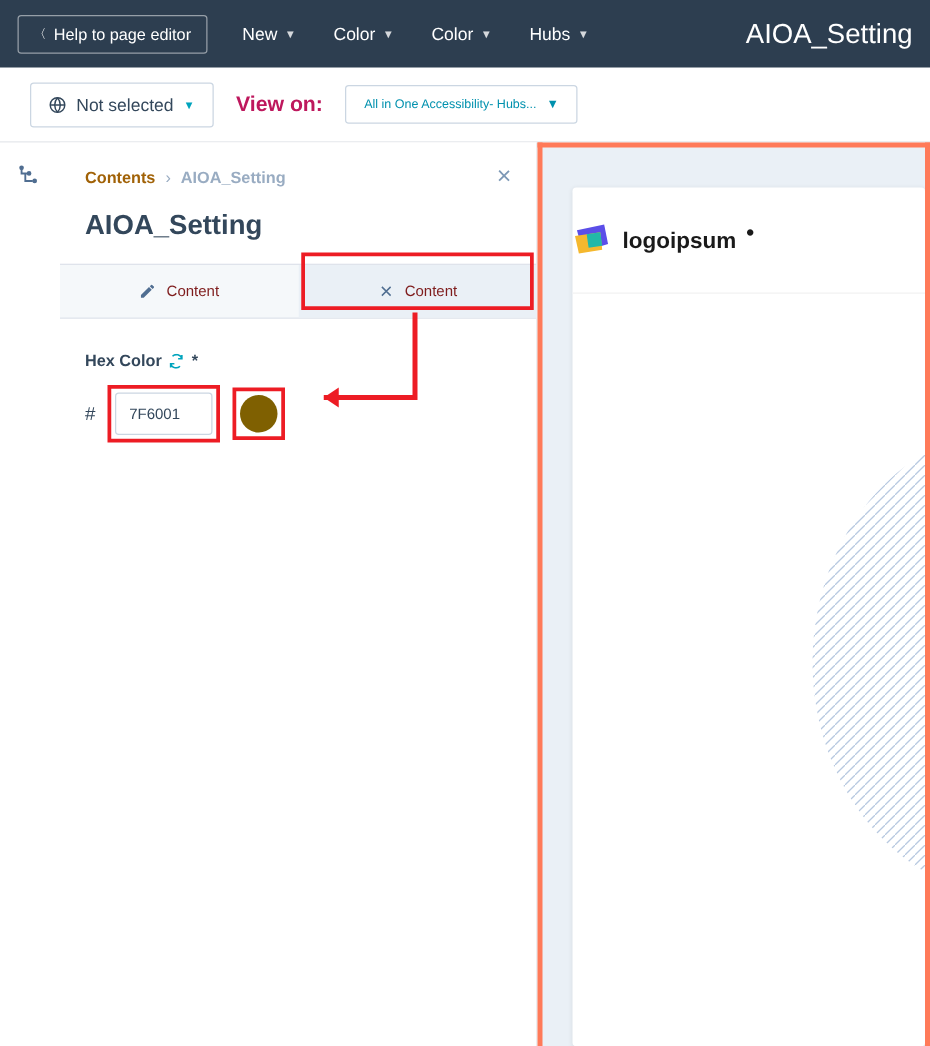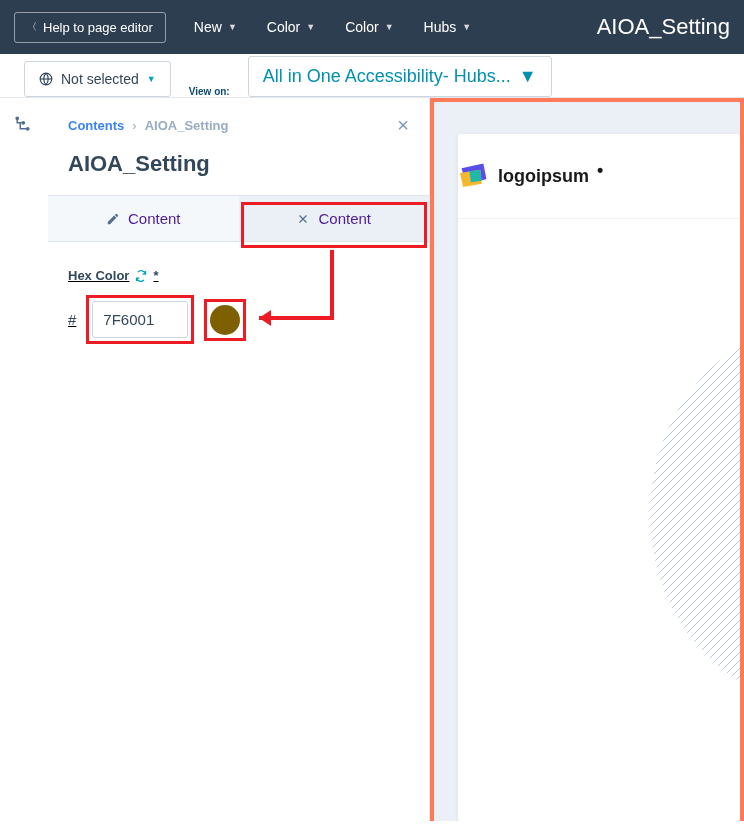--- a/index.html
+++ b/index.html
@@ -8,53 +8,53 @@
     
     .top-bar { background: #2d3e50; height: 54px; display: flex; align-items: center; padding: 0 14px; color: #fff; }
     .back-btn { border: 1px solid rgba(255,255,255,0.5); border-radius: 3px; padding: 7px 12px; font-size: 13px; display: flex; align-items: center; gap: 6px; cursor: pointer; }
     .back-btn .chev { font-size: 10px; }
     .menu-items { display: flex; gap: 30px; margin-left: 28px; }
     .menu-item { display: flex; align-items: center; gap: 6px; font-size: 14px; cursor: pointer; }
     .menu-item .caret { font-size: 9px; opacity: 0.8; }
     .title-right { margin-left: auto; font-size: 22px; font-weight: 400; }
     
     
-    .toolbar { height: 44px; display: flex; align-items: flex-end; padding: 0 24px; gap: 18px; border-bottom: 1px solid #e5e7eb; }
+    .toolbar { height: 60px; display: flex; align-items: center; padding: 0 24px; gap: 18px; border-bottom: 1px solid #e5e7eb; }
     .dropdown { border: 1px solid #cbd6e2; border-radius: 3px; padding: 9px 14px; display: flex; align-items: center; gap: 8px; font-size: 14px; cursor: pointer; color: #33475b; }
     .dropdown .caret { color: #00a4bd; font-size: 9px; }
     .globe { width: 14px; height: 14px; }
-    .view-on-label { font-size: 10px; color: #0c4a6e; font-weight: 600; }
-    .view-on-dd { border: 1px solid #cbd6e2; border-radius: 3px; padding: 9px 14px; display: flex; align-items: center; gap: 8px; font-size: 18px; color: #0091ae; cursor: pointer; }
+    .view-on-label { font-size: 17px; color: #be185d; font-weight: 600; }
+    .view-on-dd { border: 1px solid #cbd6e2; border-radius: 3px; padding: 9px 14px; display: flex; align-items: center; gap: 8px; font-size: 10px; color: #0091ae; cursor: pointer; }
     
     
     .main { display: flex; height: calc(837px - 114px); }
     .vbar { width: 48px; display: flex; justify-content: center; padding-top: 18px; }
     .tree-icon { width: 18px; height: 18px; color: #506e91; }
     
     .sidebar { width: 382px; border-right: 1px solid #e5e7eb; display: flex; flex-direction: column; background: #fff; }
     .breadcrumb { padding: 16px 20px 10px; display: flex; align-items: center; gap: 8px; font-size: 13px; }
-    .breadcrumb .link { color: #3b82f6; font-weight: 600; cursor: pointer; }
+    .breadcrumb .link { color: #a16207; font-weight: 600; cursor: pointer; }
     .breadcrumb .sep { color: #99acc2; }
     .breadcrumb .current { color: #99acc2; font-weight: 600; }
     .breadcrumb .close { margin-left: auto; color: #7c98b6; font-size: 20px; cursor: pointer; font-weight: 300; }
     .panel-title { padding: 4px 20px 18px; font-size: 22px; font-weight: 700; color: #33475b; }
     
     .tabs { display: flex; background: #f5f8fa; border-top: 1px solid #dfe3eb; border-bottom: 1px solid #dfe3eb; }
-    .tab { flex: 1; padding: 14px 0; text-align: center; font-size: 15px; color: #4c1d95; display: flex; align-items: center; justify-content: center; gap: 8px; cursor: pointer; position: relative; }
+    .tab { flex: 1; padding: 14px 0; text-align: center; font-size: 12px; color: #7f1d1d; display: flex; align-items: center; justify-content: center; gap: 8px; cursor: pointer; position: relative; }
     .tab.active { background: #eaf0f6; }
     .tab-icon { width: 14px; height: 14px; }
     
-    .styles-panel { padding: 26px 20px; text-decoration: underline; }
+    .styles-panel { padding: 26px 20px; }
     .field-label { font-size: 13px; color: #33475b; font-weight: 600; display: flex; align-items: center; gap: 6px; margin-bottom: 12px; }
     .refresh-icon { width: 12px; height: 12px; color: #00a4bd; }
     .asterisk { color: #33475b; }
     .hex-row { display: flex; align-items: center; gap: 10px; }
     .hash { font-size: 15px; color: #33475b; }
     .hex-input-wrap { border: 3px solid #ed1c24; padding: 3px; }
-    .hex-input { border: 1px solid #cbd6e2; border-radius: 3px; padding: 9px 10px; font-size: 15px; width: 96px; color: #33475b; outline: none; }
+    .hex-input { border: 1px solid #cbd6e2; border-radius: 3px; padding: 9px 10px; font-size: 12px; width: 78px; color: #33475b; outline: none; }
     .swatch-wrap { border: 3px solid #ed1c24; padding: 3px; }
     .swatch { width: 30px; height: 30px; border-radius: 50%; background: #7f6001; }
     
     
     .preview { flex: 1; background: #eaf0f6; border-top: 4px solid #ff7a59; border-left: 4px solid #ff7a59; border-right: 4px solid #ff7a59; padding: 32px 0 0 24px; overflow: hidden; }
     .preview-card { background: #fff; border-radius: 3px; box-shadow: 0 1px 4px rgba(0,0,0,0.08); height: 100%; position: relative; overflow: hidden; }
     .logo-area { padding: 28px 0; text-align: center; border-bottom: 1px solid #f2f2f2; display: flex; align-items: center; gap: 8px; }
     .logo-mark { width: 32px; height: 28px; }
     .logo-text { font-size: 18px; font-weight: 700; color: #1a1a1a; }
     .logo-dot { font-size: 18px; font-weight: 700; color: #1a1a1a; position: relative; top: -6px; }

